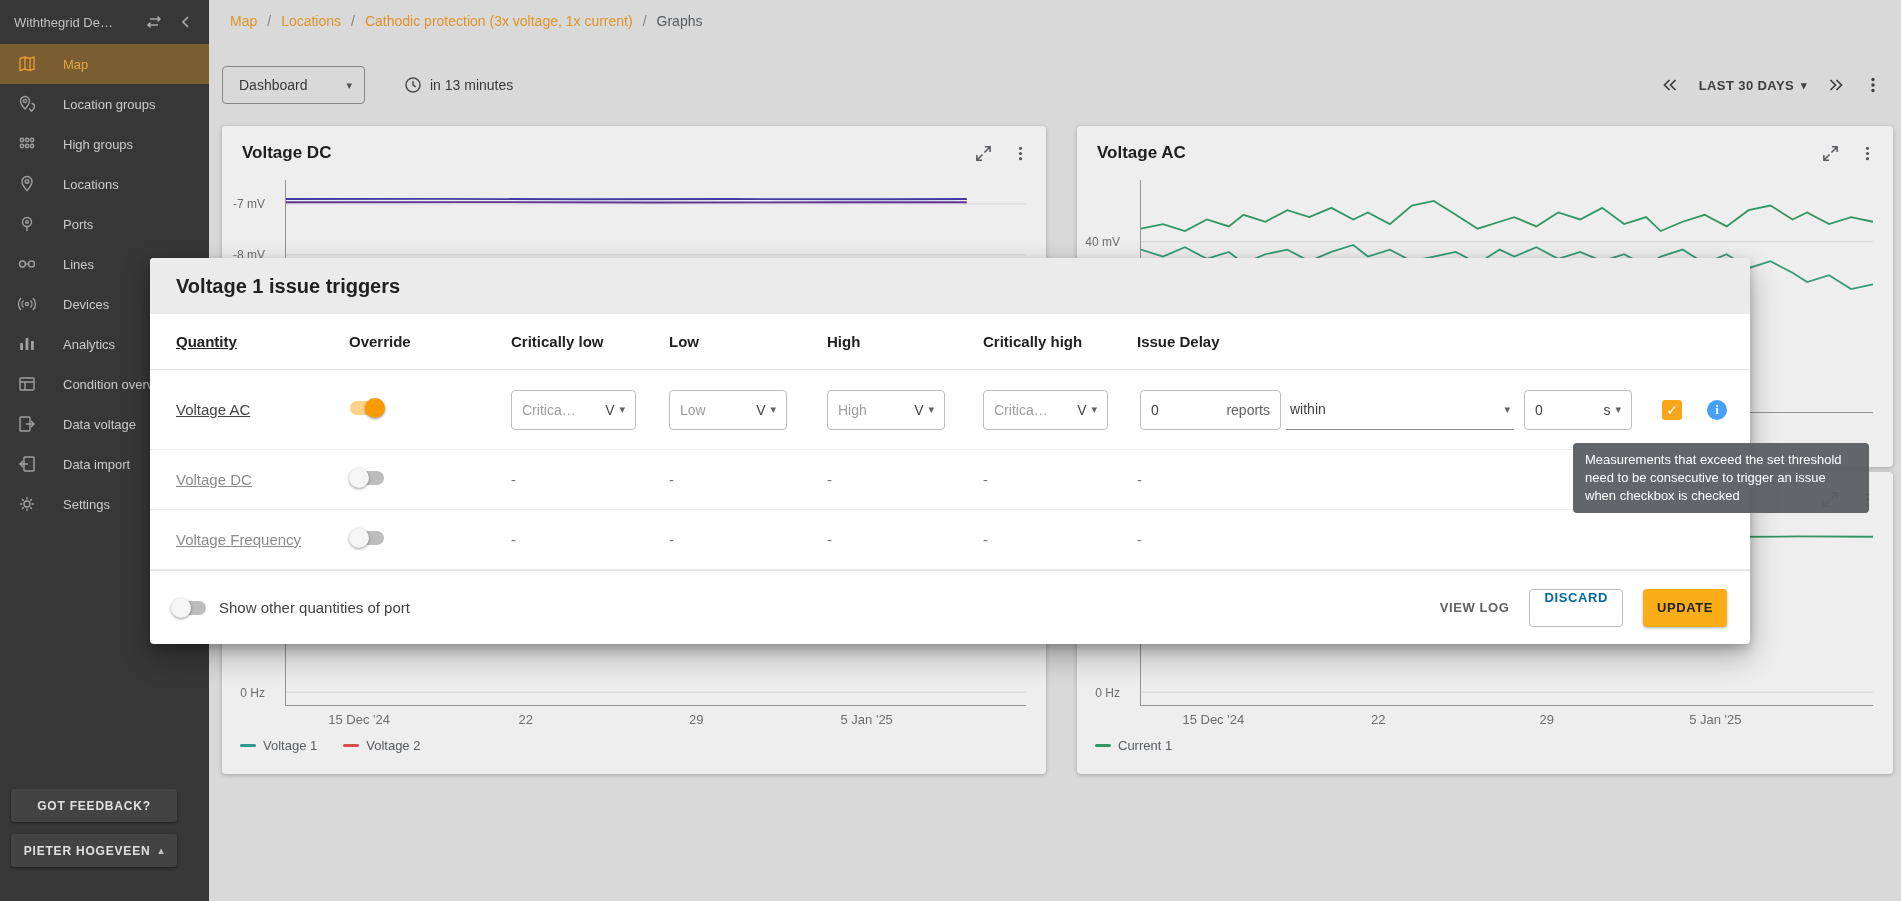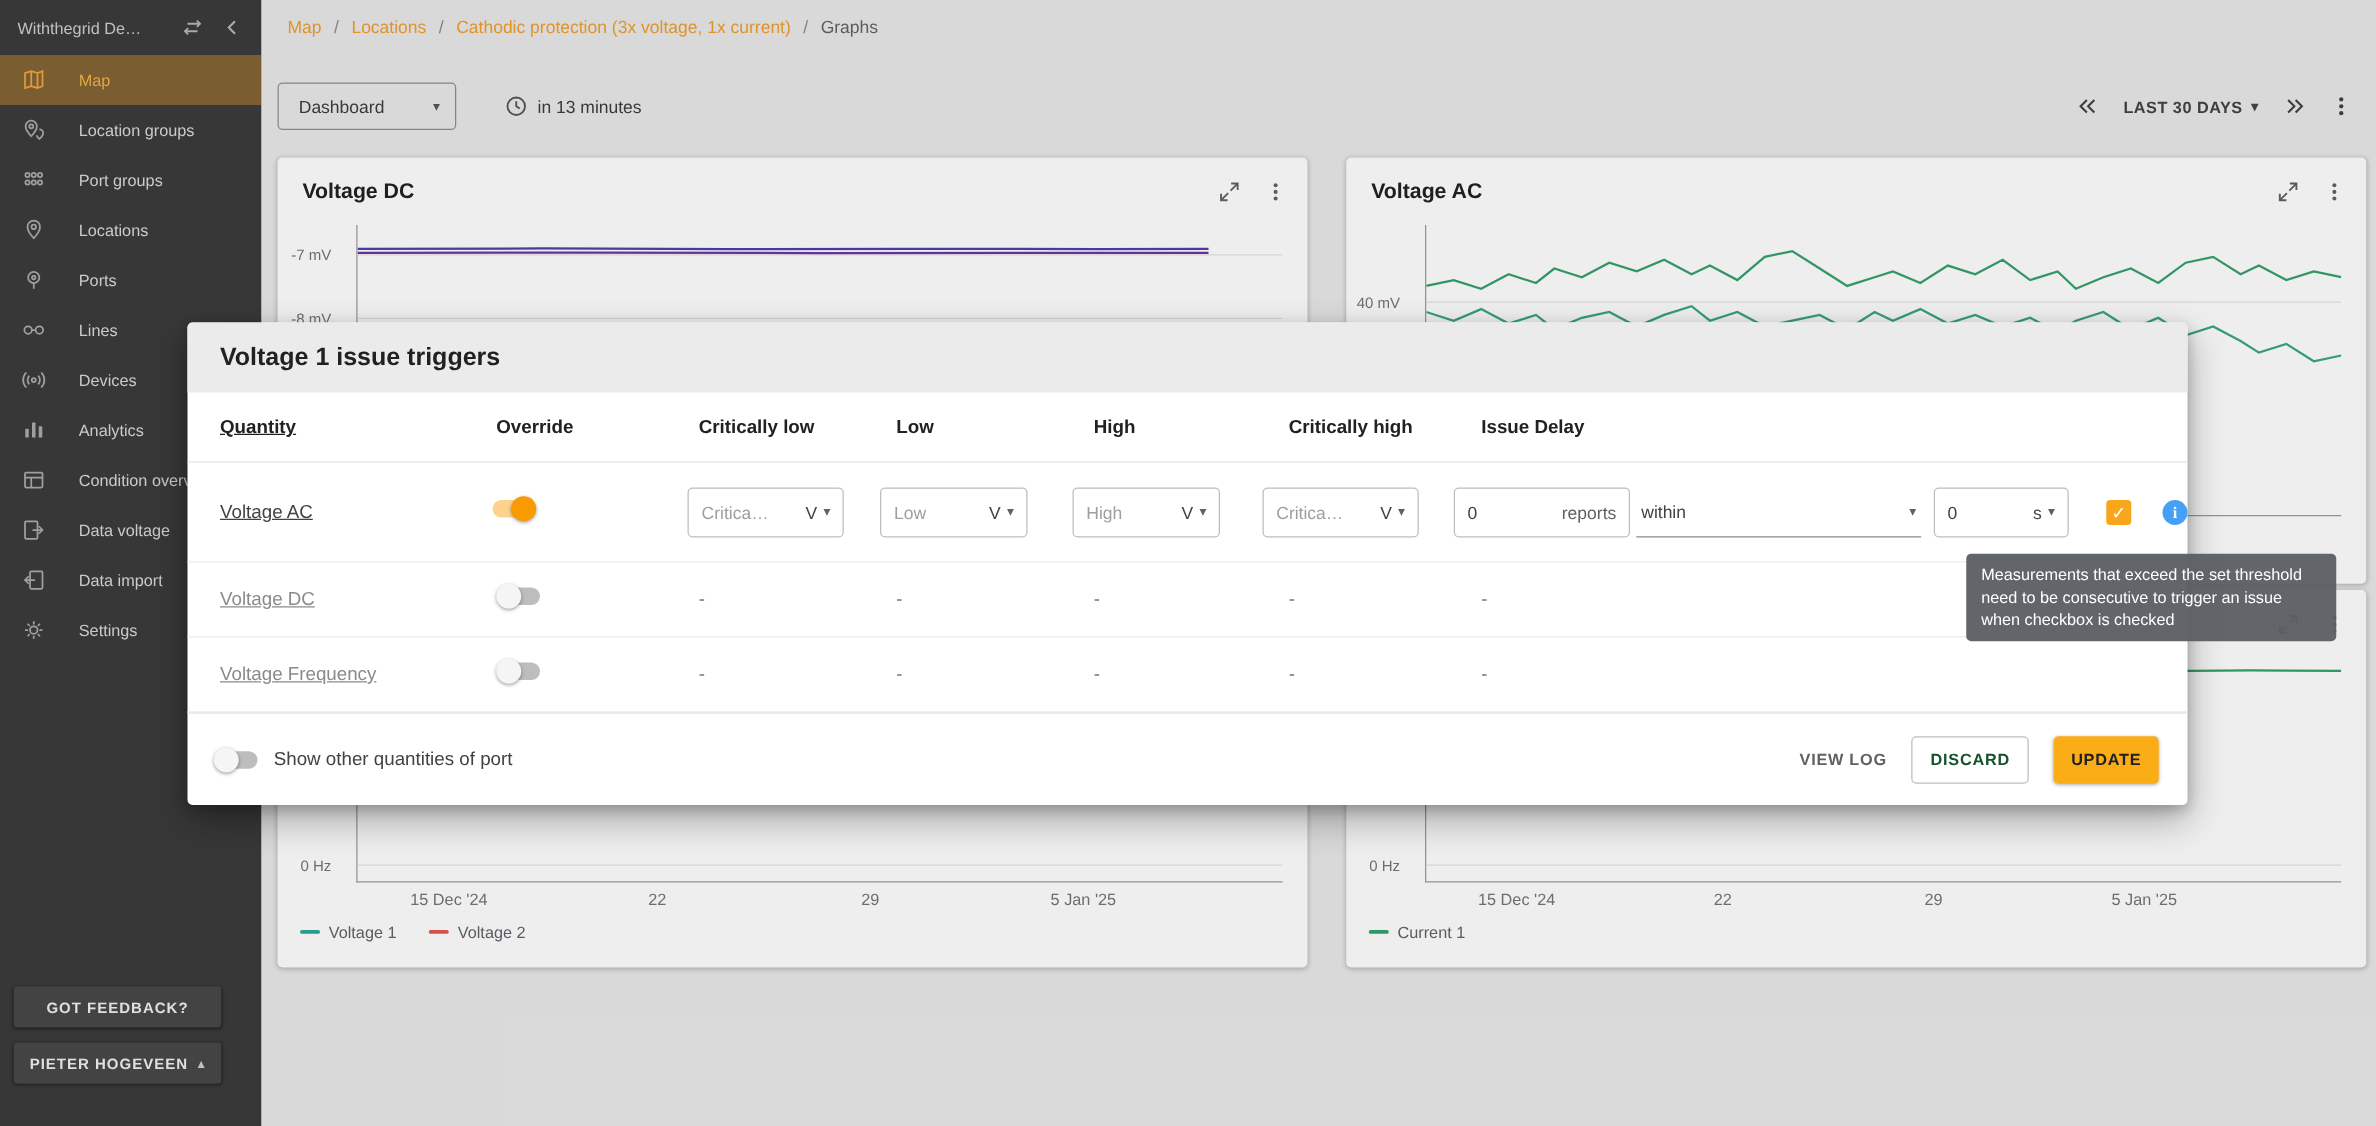--- a/index.html
+++ b/index.html
@@ -73,21 +73,21 @@
   .legend-dash { width:16px; height:3px; border-radius:2px; }
 
   
   .scrim { position:absolute; inset:0; background:rgba(20,20,20,.07); z-index:4; }
   #modal { position:absolute; left:150px; top:258px; width:1600px; height:386px; background:#fff; border-radius:4px;
     box-shadow:0 12px 30px rgba(0,0,0,.3), 0 4px 10px rgba(0,0,0,.2); z-index:10; }
   .modal-title-bar { height:56px; background:#ebebeb; border-radius:4px 4px 0 0; display:flex; align-items:center;
     padding-left:26px; font-size:20px; font-weight:700; color:#212121; }
   .modal-cols { height:56px; display:flex; align-items:center; padding-left:26px; border-bottom:1px solid #e3e3e3;
     font-size:15px; font-weight:700; color:#212121; }
-  .c-q{width:173px;text-decoration:underline;} .c-ov{width:162px;margin-left:48px;} .c-cl{width:158px;} .c-lo{width:158px;} .c-hi{width:156px;} .c-ch{width:154px;} .c-de{flex:1;}
+  .c-q{width:173px;text-decoration:underline;} .c-ov{width:162px;} .c-cl{width:158px;} .c-lo{width:158px;} .c-hi{width:156px;} .c-ch{width:154px;} .c-de{flex:1;}
   .m-row { display:flex; align-items:center; padding-left:26px; border-bottom:1px solid #ececec; }
   #row-active { height:80px; }
   .m-row.inactive { height:60px; }
   .q-label { font-size:15px; color:#424242; }
   .inactive .q-label { color:#8a8a8a; }
   .dash { color:#757575; font-size:15px; }
 
   .toggle { position:relative; width:36px; height:20px; cursor:pointer; }
   .t-track { position:absolute; left:1px; right:1px; top:3px; height:14px; border-radius:7px; background:rgba(0,0,0,.26); }
   .t-knob { position:absolute; left:0; top:0; width:20px; height:20px; border-radius:50%; background:#f5f5f5; box-shadow:0 1px 3px rgba(0,0,0,.4); }
@@ -106,21 +106,21 @@
   .within-select .sb-caret { margin-left:auto; }
   .checkbox { width:20px; height:20px; border-radius:3px; background:#f9a61a; color:#fff; display:flex; align-items:center; justify-content:center; font-size:14px; margin-left:30px; cursor:pointer; }
   .info-icon { width:20px; height:20px; border-radius:50%; background:#46a0f5; color:#fff; display:flex; align-items:center; justify-content:center;
     font-size:13px; font-weight:700; margin-left:25px; font-family:"Liberation Serif", serif; cursor:pointer; }
 
   .modal-footer { height:74px; display:flex; align-items:center; padding:0 23px 0 21px; border-top:1px solid #e3e3e3; }
   .foot-label { margin-left:12px; font-size:15px; color:#424242; }
   .spacer { flex:1; }
   .text-btn { font-size:13px; font-weight:700; letter-spacing:.6px; color:#616161; margin-right:20px; cursor:pointer; }
   .outline-btn { height:38px; padding:0 14px; border:1px solid #bdbdbd; border-radius:4px; background:#fff; font-size:13px; font-weight:700;
-    letter-spacing:.6px; color:#14532d; display:flex; align-items:center; margin-right:20px; cursor:pointer; }
+    letter-spacing:.6px; color:#0369a1; display:flex; margin-right:20px; cursor:pointer; }
   .primary-btn { height:38px; padding:0 14px; border-radius:4px; background:#fbad18; color:#212121; font-size:13px; font-weight:700;
     letter-spacing:.6px; display:flex; align-items:center; box-shadow:0 1px 3px rgba(0,0,0,.3); cursor:pointer; }
 
   .tooltip { position:absolute; left:1423px; top:185px; width:296px; background:rgba(90,94,99,.95); border-radius:4px;
     color:#fff; font-size:13px; line-height:18px; padding:8px 12px; z-index:30; }
 </style>
 </head>
 <body>
 
 <div class="sidebar">
@@ -162,21 +162,21 @@
         <span class="mi-icon">
           <svg viewBox="0 0 20 20" fill="none" stroke="currentColor" stroke-width="1.4">
             <circle cx="5" cy="6" r="1.7"></circle>
             <circle cx="10" cy="6" r="1.7"></circle>
             <circle cx="15" cy="6" r="1.7"></circle>
             <circle cx="5" cy="12" r="1.7"></circle>
             <circle cx="10" cy="12" r="1.7"></circle>
             <circle cx="15" cy="12" r="1.7"></circle>
           </svg>
         </span>
-        <span class="mi-label">Port groups</span>
+        <span class="mi-label">High groups</span>
       </div>
       <div class="menu-item">
         <span class="mi-icon">
           <svg viewBox="0 0 20 20" fill="none" stroke="currentColor" stroke-width="1.4">
             <path d="M10 2.5a5 5 0 0 1 5 5c0 3.6-5 9-5 9s-5-5.4-5-9a5 5 0 0 1 5-5z"></path>
             <circle cx="10" cy="7.5" r="1.8"></circle>
           </svg>
         </span>
         <span class="mi-label">Locations</span>
       </div>

